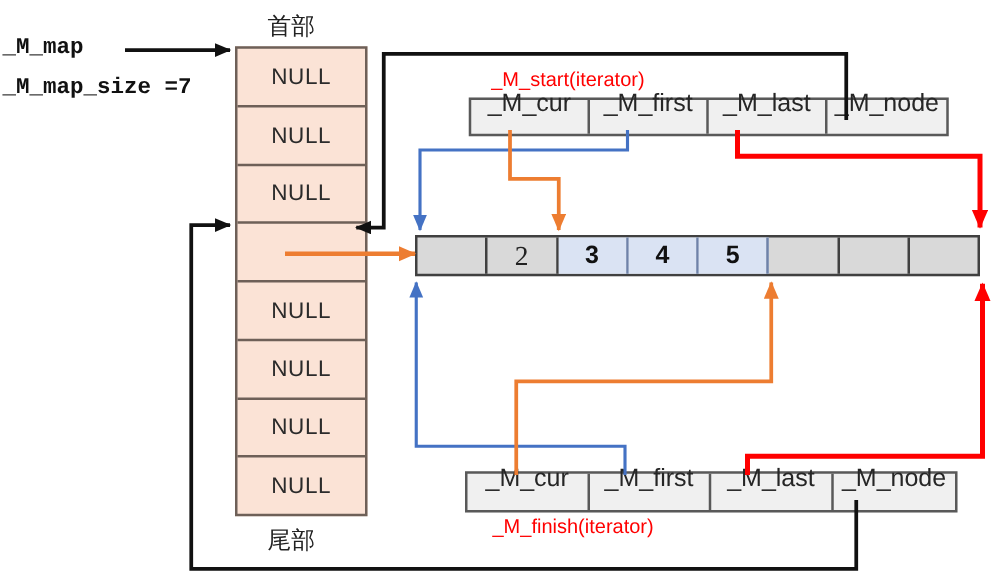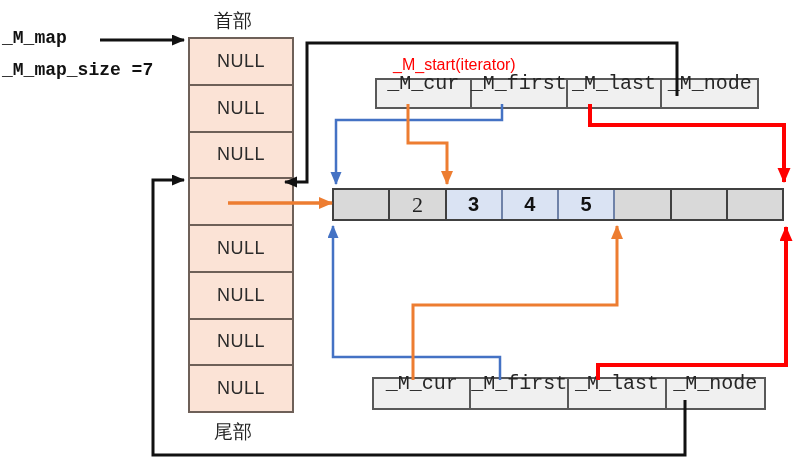--- a/index.html
+++ b/index.html
@@ -23,21 +23,21 @@
     font-size:18px;color:#2b2b2b;letter-spacing:0.5px;
   }
   .map-cell:last-child{border-bottom:none;}
   
   .iter-box{
     display:flex;border:2px solid #595959;box-sizing:border-box;background:#f0f0f0;
   }
   .iter-cell{
     border-right:2px solid #595959;box-sizing:border-box;
     display:flex;align-items:center;justify-content:center;
-    font-size:20px;color:#262626;white-space:nowrap;padding-bottom:20px;font-family:Liberation Mono, monospace;
+    font-size:20px;color:#262626;white-space:nowrap;padding-bottom:20px;
   }
   .iter-cell:last-child{border-right:none;}
   .iter-start{left:375px;top:78px;width:384px;height:31px;}
   .iter-start .iter-cell{width:96px;}
   .iter-finish{left:372px;top:377px;width:394px;height:33px;}
   .iter-finish .iter-cell{width:98.5px;}
   .red-label{color:#ff0000;font-size:16px;white-space:nowrap;}
   
   .buffer{
     left:332px;top:188px;width:452px;height:33px;
@@ -96,20 +96,21 @@
     <div class="buf-cell"></div>
     <div class="buf-cell"></div>
   </div>
 
   <div class="abs iter-box iter-finish">
     <div class="iter-cell">_M_cur</div>
     <div class="iter-cell">_M_first</div>
     <div class="iter-cell">_M_last</div>
     <div class="iter-cell">_M_node</div>
   </div>
+  <div class="abs red-label" style="left:394px;top:413px;">_M_finish(iterator)</div>
 
   <svg class="arrows" width="805" height="465" viewBox="0 0 805 465">
     <defs>
       <marker id="m-black" markerUnits="userSpaceOnUse" markerWidth="14" markerHeight="12" refX="12" refY="5.5" orient="auto">
           <path d="M0,0 L13,5.5 L0,11 Z" fill="#111111"></path>
         </marker>
       <marker id="m-blue" markerUnits="userSpaceOnUse" markerWidth="14" markerHeight="12" refX="12" refY="5.5" orient="auto">
           <path d="M0,0 L13,5.5 L0,11 Z" fill="#4472c4"></path>
         </marker>
       <marker id="m-orange" markerUnits="userSpaceOnUse" markerWidth="15" markerHeight="13" refX="13" refY="6" orient="auto">

